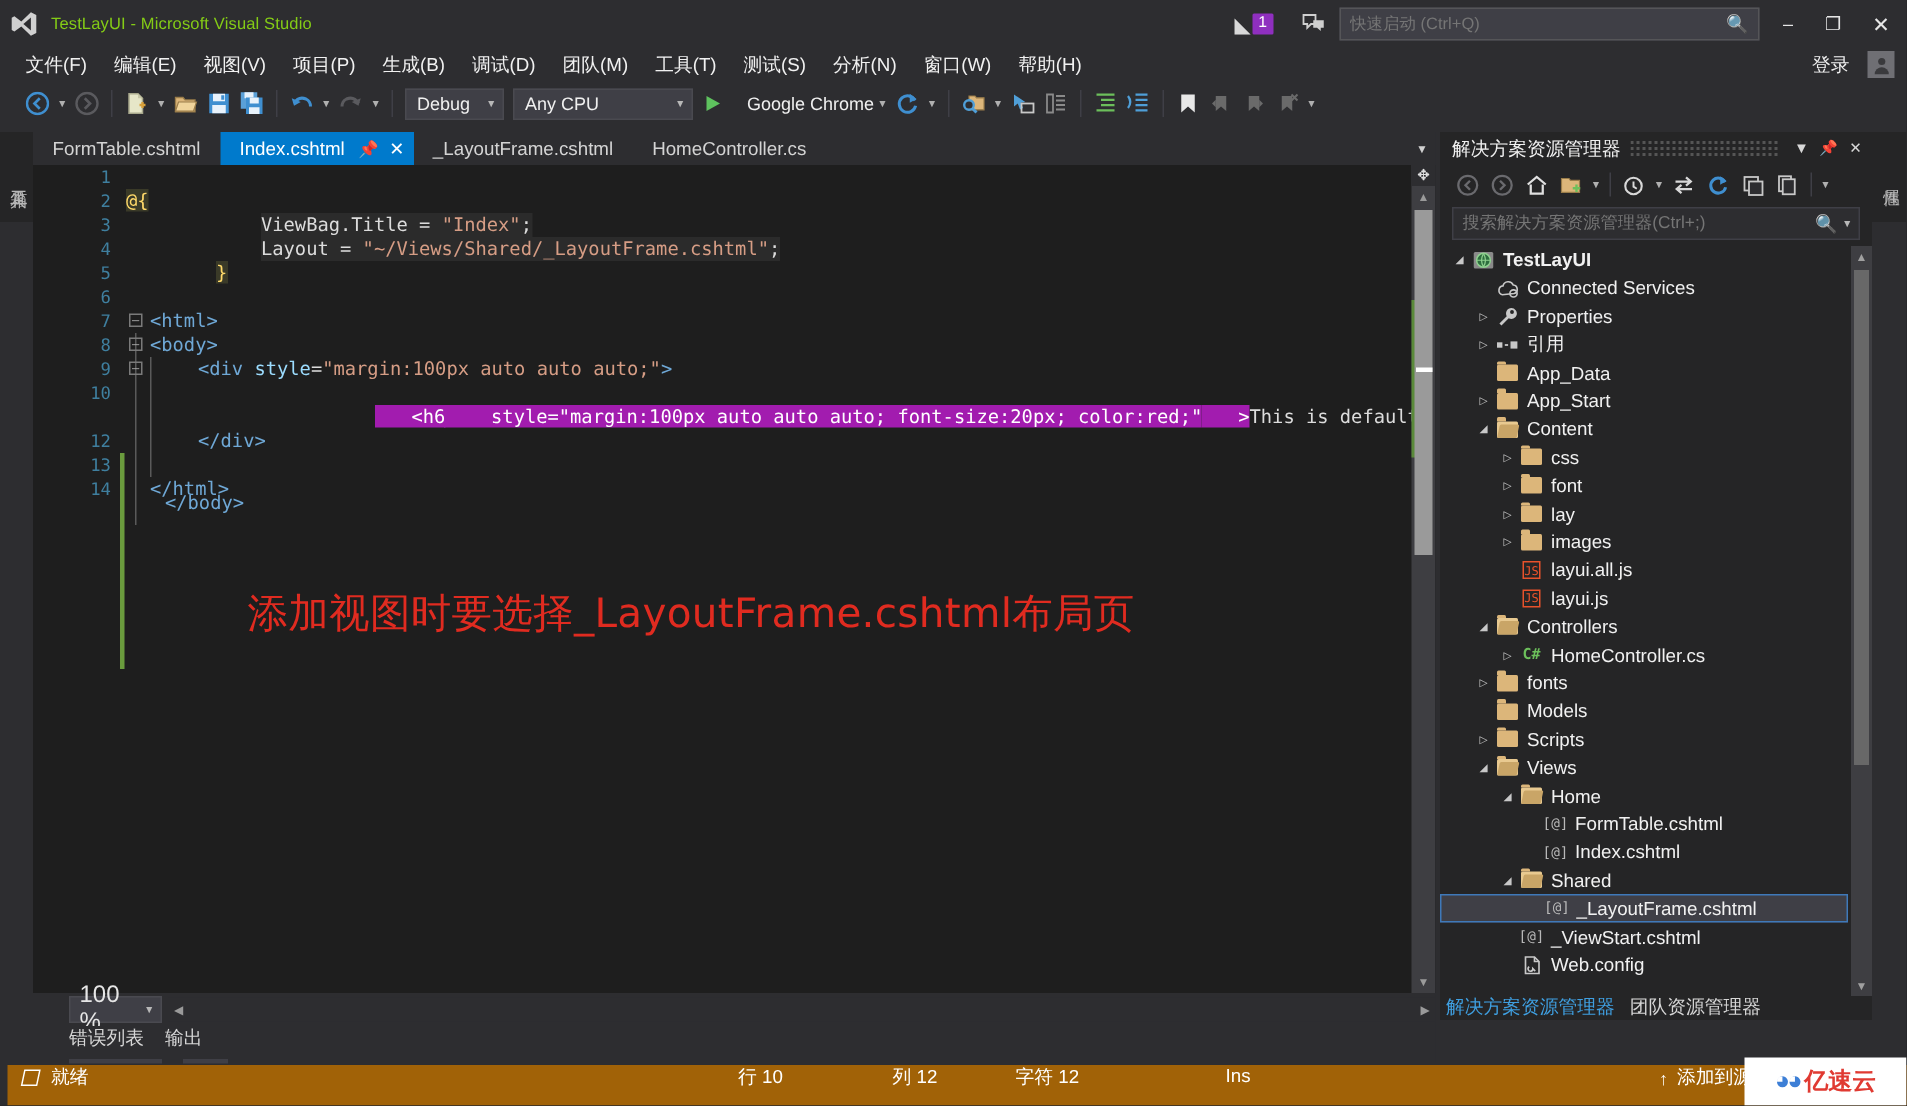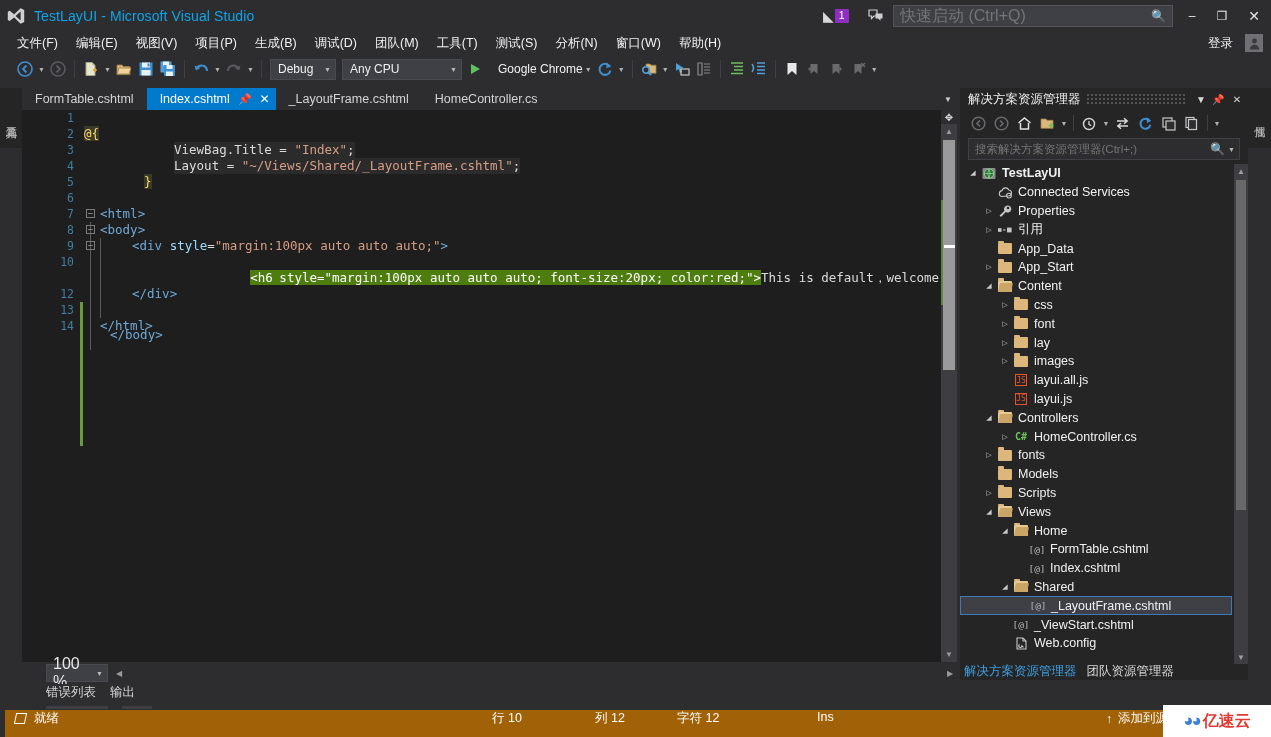--- a/index.html
+++ b/index.html
@@ -14,38 +14,38 @@
 
   
   .titlebar{
     position:absolute; left:0; top:0; width:1271px; height:32px;
     background:#2d2d30; display:flex; align-items:center;
   }
   .vs-logo{
     width:20px;height:20px;margin-left:6px;margin-right:8px;
     display:flex;align-items:center;justify-content:center;
   }
-  .title-text{ font-size:14px; color:#0ea5e9; letter-spacing:.1px;}
+  .title-text{ font-size:11px; color:#84cc16; letter-spacing:.1px;}
   .tb-right{ position:absolute; right:0; top:0; height:32px; display:flex; align-items:center;}
   .notify{ display:flex; align-items:center; margin-right:8px;}
   .flagbox{ position:relative; width:34px; height:20px; display:flex; align-items:center;}
   .flag-glyph{ font-size:14px; color:#d8d8d8; line-height:1;}
   .badge{
     background:#8f2fbf; color:#fff; font-size:10.5px;
     padding:1px 4px 2px; border-radius:1px; margin-left:1px; line-height:11px;
   }
   .feedback-ico{ width:22px;height:20px;display:flex;align-items:center;justify-content:center;
     color:#cfcfcf;font-size:13px;}
   .quick{
     width:280px;height:22px;background:#3f3f46;border:1px solid #555558;
     display:flex;align-items:center;padding:0 6px;margin-left:6px;margin-right:4px;
   }
   .quick input{
     flex:1;background:transparent;border:none;outline:none;
-    color:#9b9b9b;font-size:16px;font-family:"Liberation Sans",sans-serif;
+    color:#9b9b9b;font-size:11px;font-family:"Liberation Sans",sans-serif;
   }
   .quick .mag{ color:#d0d0d0;font-size:12px;}
   .wbtn{ width:30px;height:28px;display:flex;align-items:center;justify-content:center;
     color:#e6e6e6;font-size:12px;}
   .wbtn.close{ width:34px; font-size:14px;}
 
   
   .menubar{
     position:absolute; left:0; top:32px; width:1271px; height:22px;
     display:flex; align-items:center;
@@ -125,21 +125,21 @@
   .codetext{ position:absolute; left:62px; top:0; white-space:pre;
     font-family:"DejaVu Sans Mono",monospace; font-size:12.5px; color:#dcdcdc;}
   .changebar{ position:absolute; left:58px; width:3px; background:#6a9b3d;}
   .fold{
     position:absolute; width:9px;height:9px;border:1px solid #7a7a7a;
     color:#b0b0b0;font-size:8px;line-height:7px;text-align:center;
   }
   .foldline{ position:absolute; width:1px; background:#5a5a5a;}
   .brace{ background:#3a3a28; color:#ffd96a;} .tag{ color:#6fa8d6;} .attr{ color:#9cdcfe;}
   .str{ color:#d69d85;} .txt{ color:#dcdcdc;} .punc{ color:#dcdcdc;}
-  .sel{ background:#4d7c0f; color:#ffffff;}
+  .sel{ background:#a21caf; color:#ffffff;padding-left:24px;}
   .caret{ display:inline-block;width:1px;height:13px;background:#e6e6e6;
     vertical-align:-2px;margin:0 -1px;}
   .annot{
     position:absolute; left:165px; top:391px;
     font-size:27px; color:#e02b20; font-family:"DejaVu Sans",sans-serif;
     white-space:nowrap; letter-spacing:.2px;
   }
 
   
   .vscroll{
@@ -574,20 +574,21 @@
         <span class="lnum">13</span>
         <span class="codetext" style="left:88px;margin-top:25px;"><span class="tag">&lt;/body&gt;</span></span>
       </div>
 
       <div class="ln-row" style="top:208px;position:absolute;width:100%;">
         <span class="lnum">14</span>
         <span class="codetext" style="left:78px;"><span class="tag">&lt;/html&gt;</span></span>
       </div>
     </div>
 
+    <div class="annot" style="left:143px;top:281px;">添加视图时要选择_LayoutFrame.cshtml布局页</div>
 
     <div class="vscroll">
       <div class="vs-split">✥</div>
       <div class="vs-up">▲</div>
       <div class="vs-change"></div>
       <div class="vs-thumb"></div>
       <div class="vs-mark"></div>
       <div class="vs-dn">▼</div>
     </div>
   </div>

